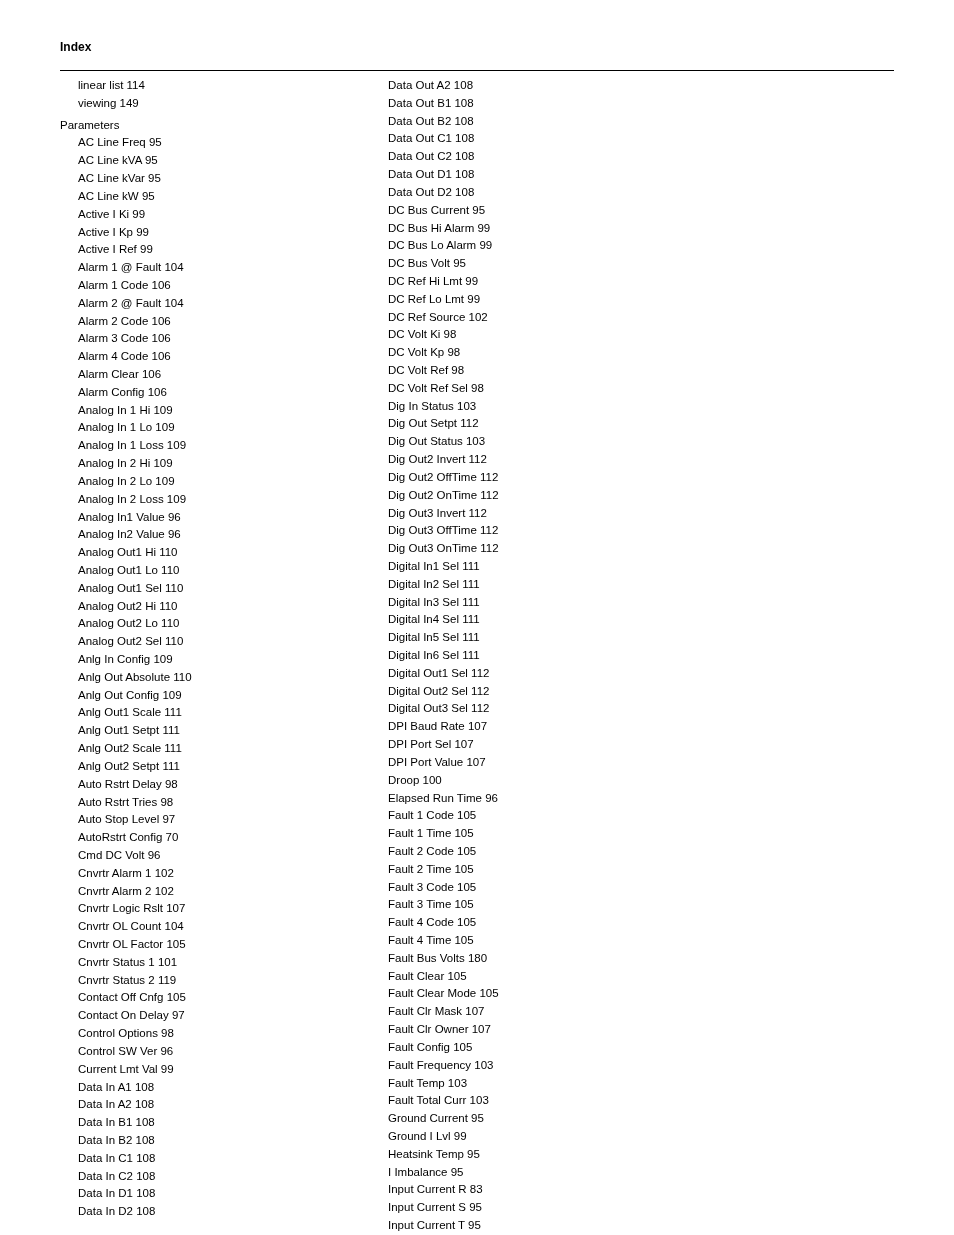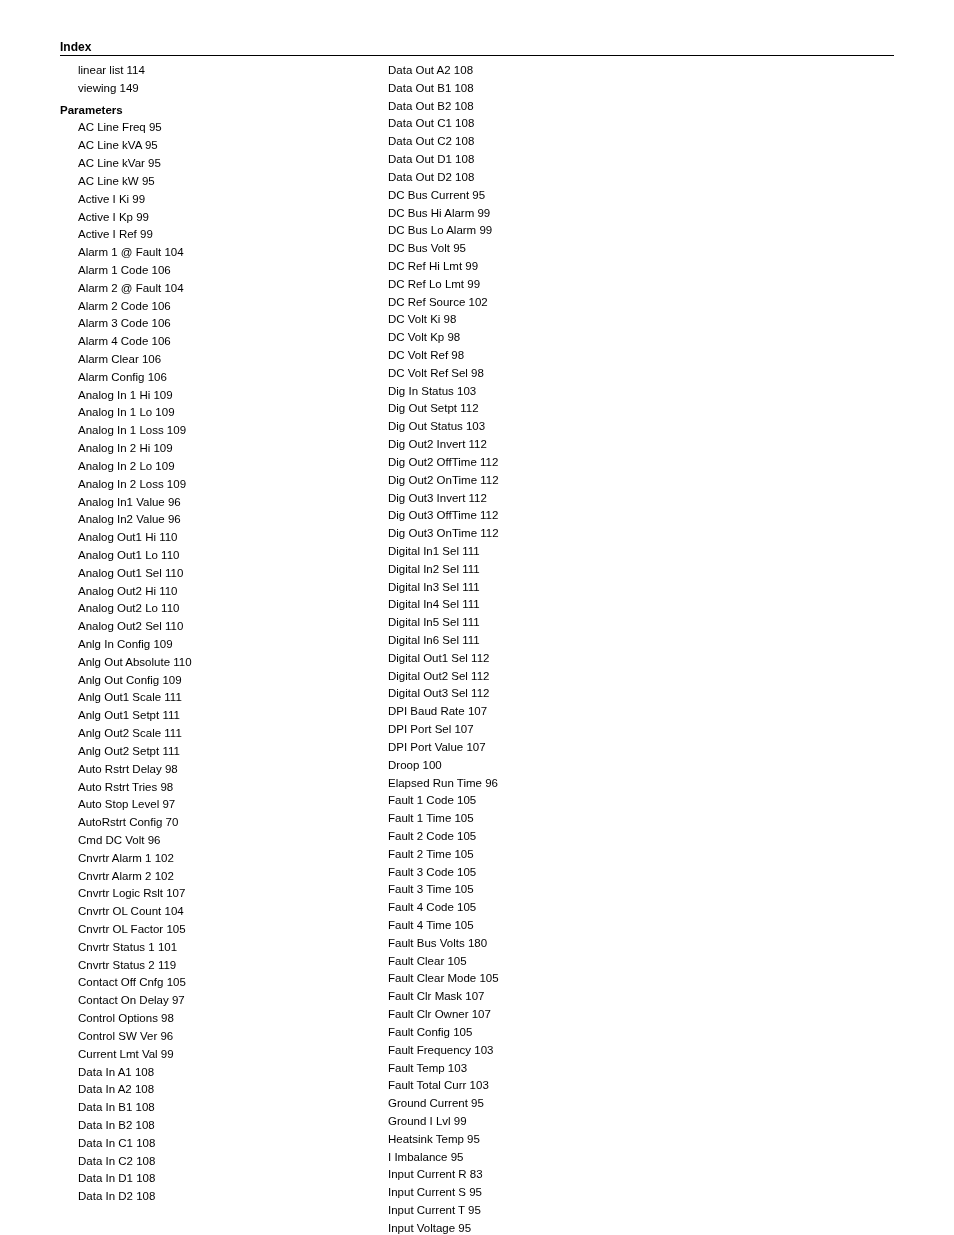--- a/index.html
+++ b/index.html
@@ -19,41 +19,41 @@
       position: relative;
     }
     .header-rule {
       border: none;
       border-top: 1px solid #000;
       margin-bottom: 6px;
     }
     .header-label {
       font-size: 12px;
       font-weight: bold;
-      margin-bottom: 1px;
+      margin-bottom: 16px;
     }
     .content-area {
       display: flex;
       gap: 0;
     }
     .left-col {
       width: 300px;
       padding-right: 20px;
     }
     .right-col {
       width: 300px;
       padding-left: 10px;
     }
     .index-entry {
       font-size: 11.5px;
       line-height: 1.55;
       padding-left: 0;
     }
     .index-entry.bold {
-      font-weight: bold;
+      font-weight: normal;
       margin-top: 4px;
     }
     .index-entry.indent {
       padding-left: 18px;
     }
   </style>
 </head>
 <body>
 
 <div class="page-container">

